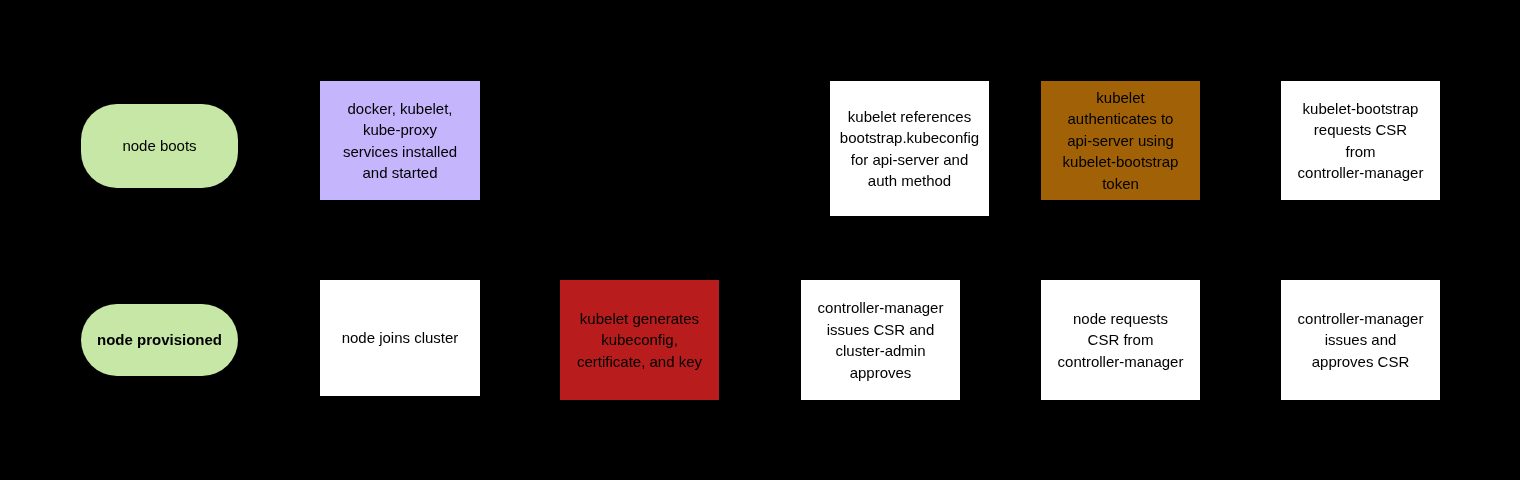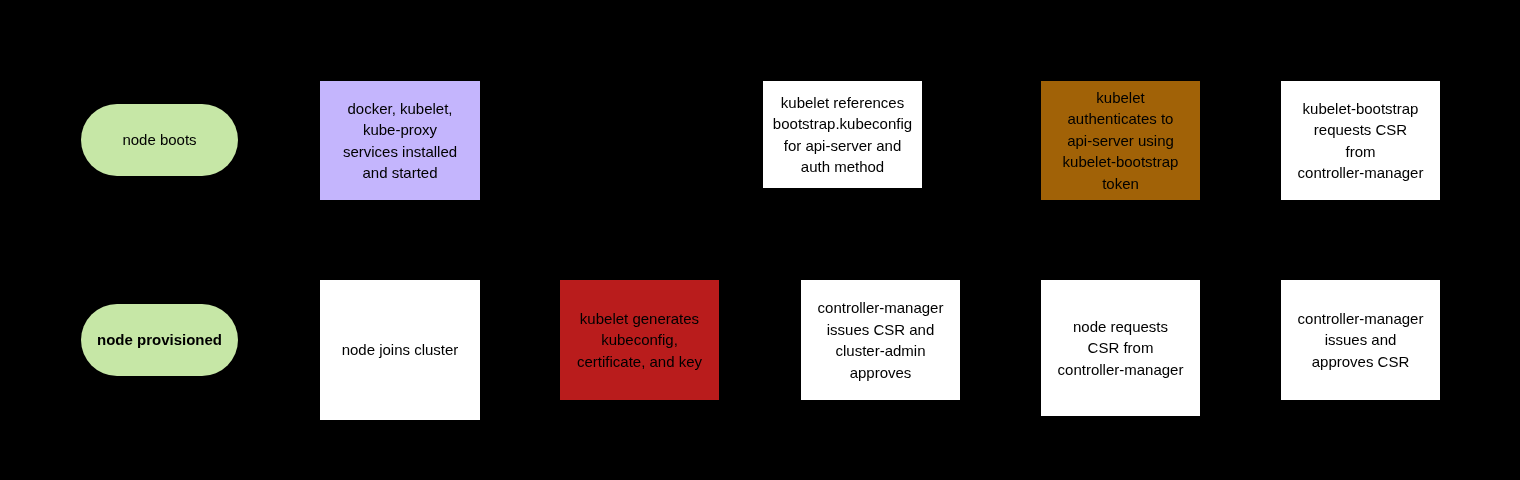--- a/index.html
+++ b/index.html
@@ -56,49 +56,49 @@
   .node-overflow .label {
     width: 160px;
     flex: 0 0 auto;
   }
 </style>
 </head>
 <body>
 
 <div id="canvas" style="background: rgb(0, 0, 0);">
     <div style="position: absolute; left: 0px; top: 0px; width: 100%; height: 100%;">
-      <div class="node node-terminator" style="left: 81px; top: 104px; width: 157px; height: 72px; background: rgb(198, 231, 166);"><span class="label">node boots</span></div>
+      <div class="node node-terminator" style="left: 81px; top: 104px; width: 157px; height: 84px; background: rgb(198, 231, 166);"><span class="label">node boots</span></div>
       <div class="node node-process" style="left: 320px; top: 81px; width: 160px; height: 119px; background: #c4b5fd;"><span class="label">docker, kubelet,
 kube-proxy
 services installed
 and started</span></div>
-      <div class="node node-process node-overflow" style="left: 763px; top: 81px; width: 159px; height: 107px; background: rgb(255, 255, 255);"><span class="label">kubelet references
+      <div class="node node-process node-overflow" style="left: 830px; top: 81px; width: 159px; height: 135px; background: rgb(255, 255, 255);"><span class="label">kubelet references
 bootstrap.kubeconfig
 for api-server and
 auth method</span></div>
       <div class="node node-process" style="left: 1041px; top: 81px; width: 159px; height: 119px; background: #a16207;"><span class="label">kubelet
 authenticates to
 api-server using
 kubelet-bootstrap
 token</span></div>
       <div class="node node-process" style="left: 1281px; top: 81px; width: 159px; height: 119px; background: rgb(255, 255, 255);"><span class="label">kubelet-bootstrap
 requests CSR
 from
 controller-manager</span></div>
     </div>
     <div style="position: absolute; left: 0px; top: 0px; width: 100%; height: 100%;">
       <div class="node node-terminator" style="left: 81px; top: 304px; width: 157px; height: 72px; background: rgb(198, 231, 166); font-weight: bold;"><span class="label">node provisioned</span></div>
-      <div class="node node-process" style="left: 320px; top: 280px; width: 160px; height: 140px; background: rgb(255, 255, 255);"><span class="label">node joins cluster</span></div>
+      <div class="node node-process" style="left: 320px; top: 280px; width: 160px; height: 116px; background: rgb(255, 255, 255);"><span class="label">node joins cluster</span></div>
       <div class="node node-process" style="left: 560px; top: 280px; width: 159px; height: 120px; background: #b91c1c;"><span class="label">kubelet generates
 kubeconfig,
 certificate, and key</span></div>
       <div class="node node-process" style="left: 801px; top: 280px; width: 159px; height: 120px; background: rgb(255, 255, 255);"><span class="label">controller-manager
 issues CSR and
 cluster-admin
 approves</span></div>
-      <div class="node node-process" style="left: 1041px; top: 280px; width: 159px; height: 136px; background: rgb(255, 255, 255);"><span class="label">node requests
+      <div class="node node-process" style="left: 1041px; top: 280px; width: 159px; height: 120px; background: rgb(255, 255, 255);"><span class="label">node requests
 CSR from
 controller-manager</span></div>
       <div class="node node-process" style="left: 1281px; top: 280px; width: 159px; height: 120px; background: rgb(255, 255, 255);"><span class="label">controller-manager
 issues and
 approves CSR</span></div>
     </div>
   </div>
 
 </body></html>

